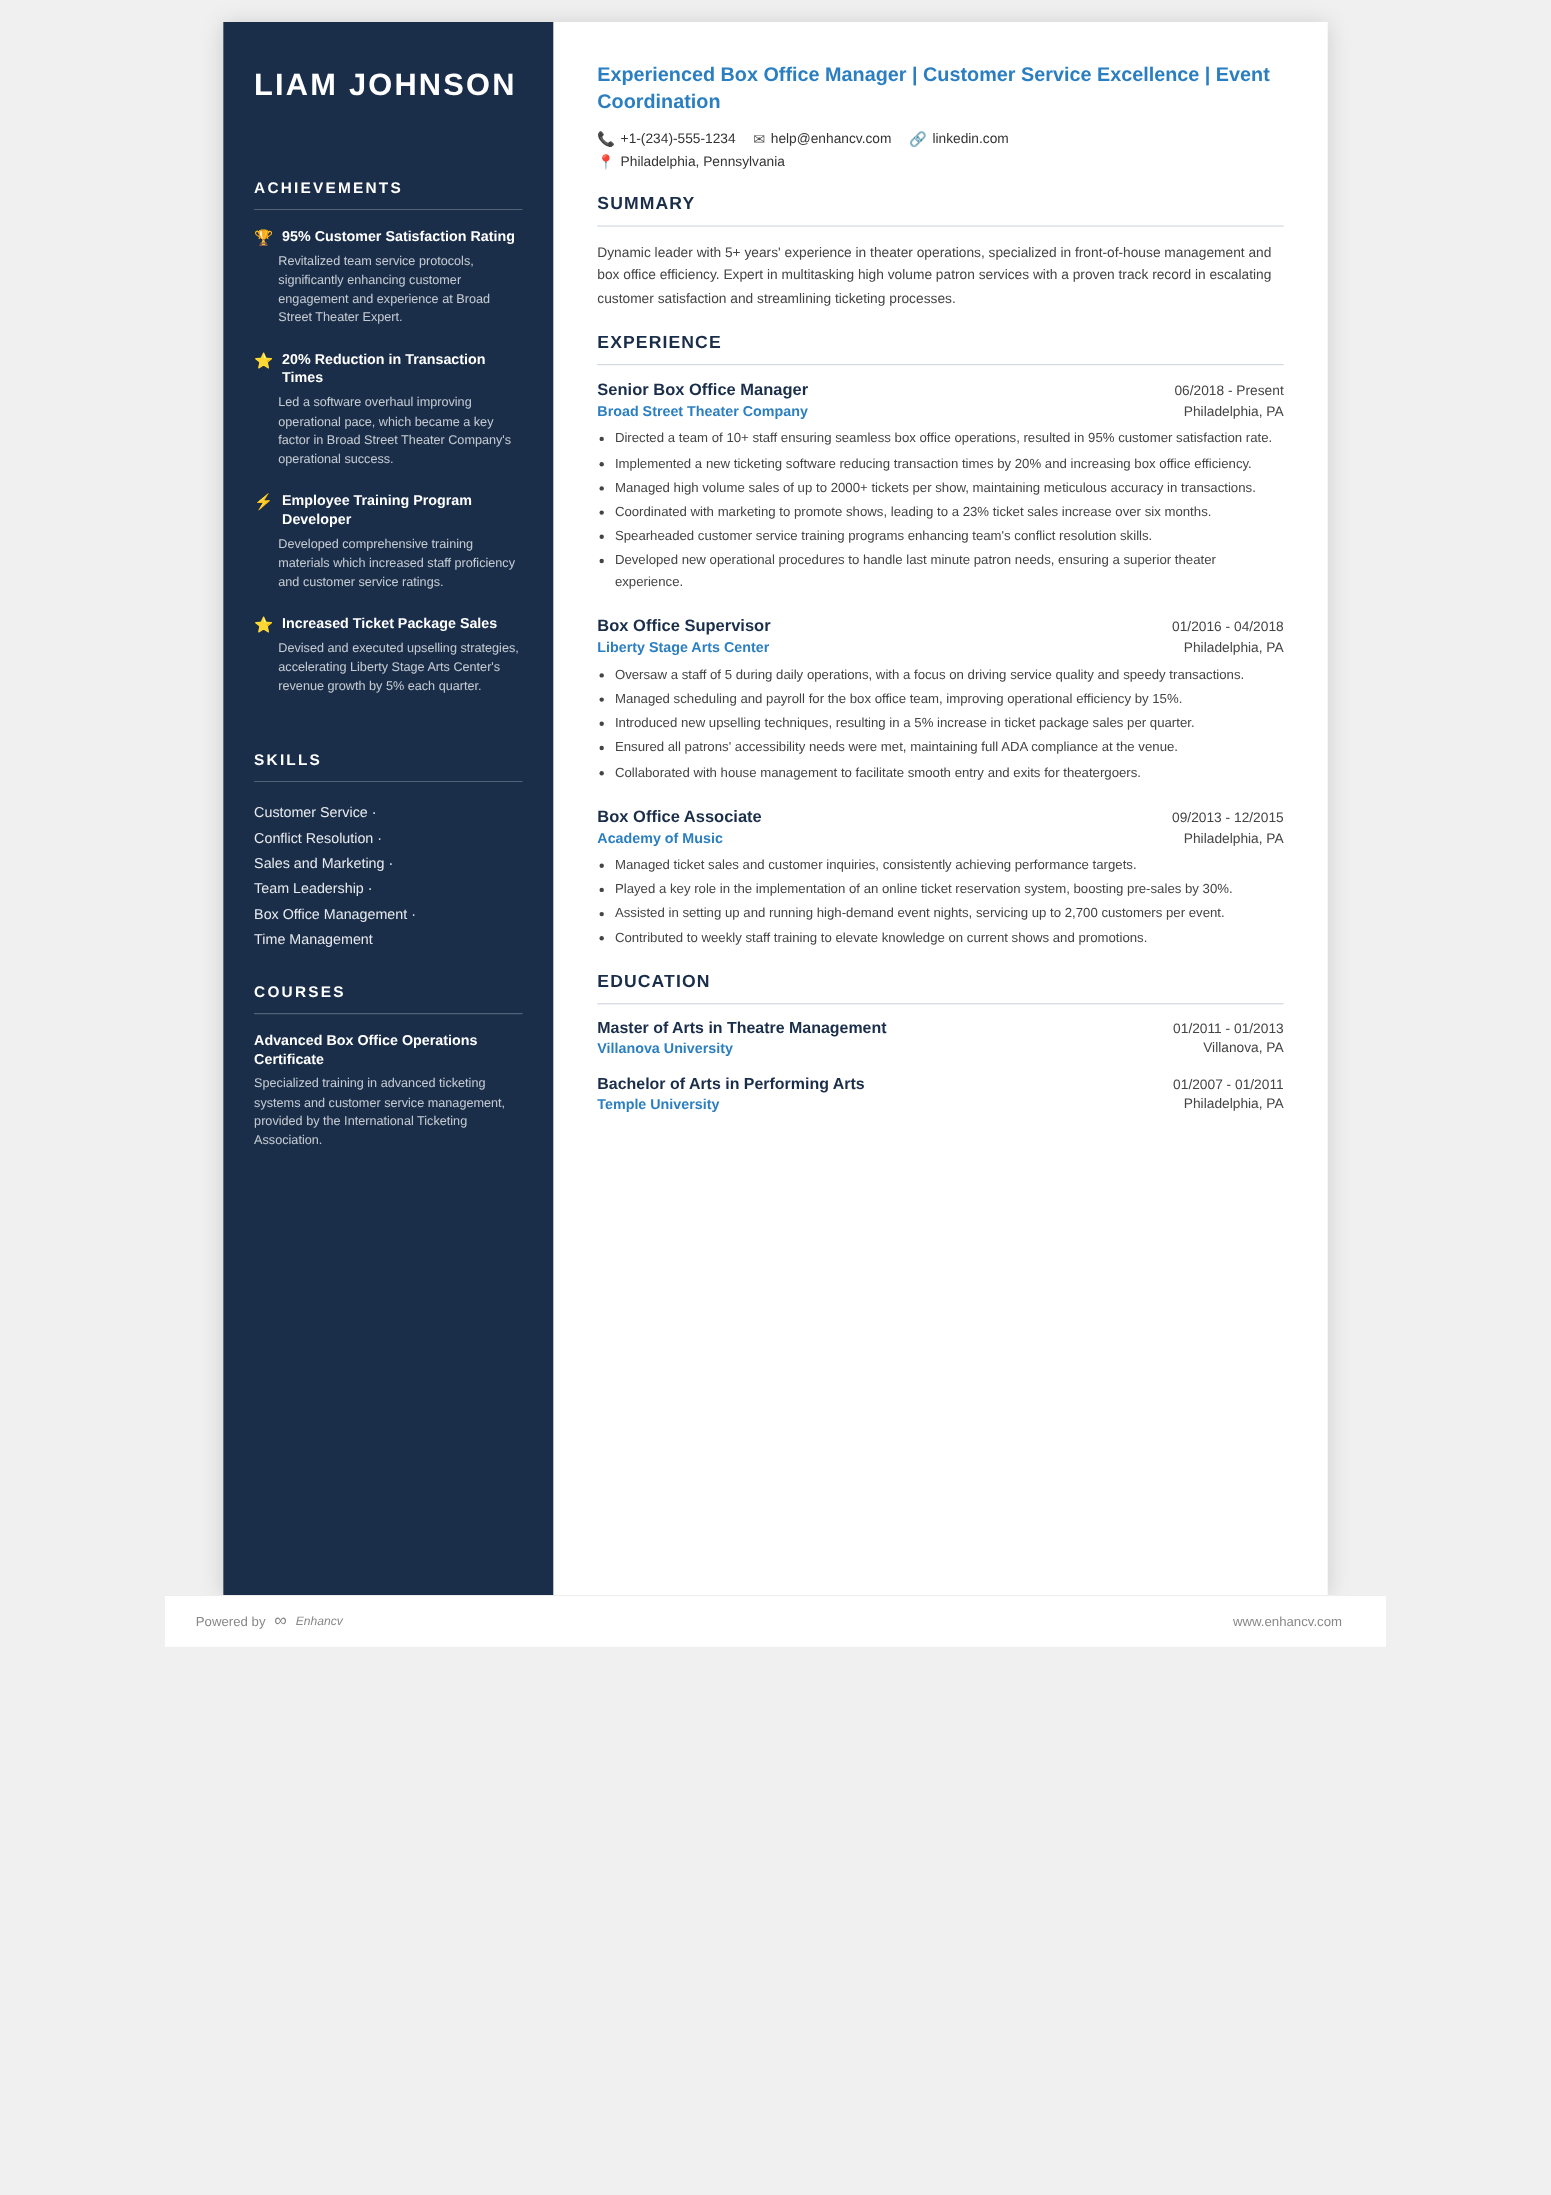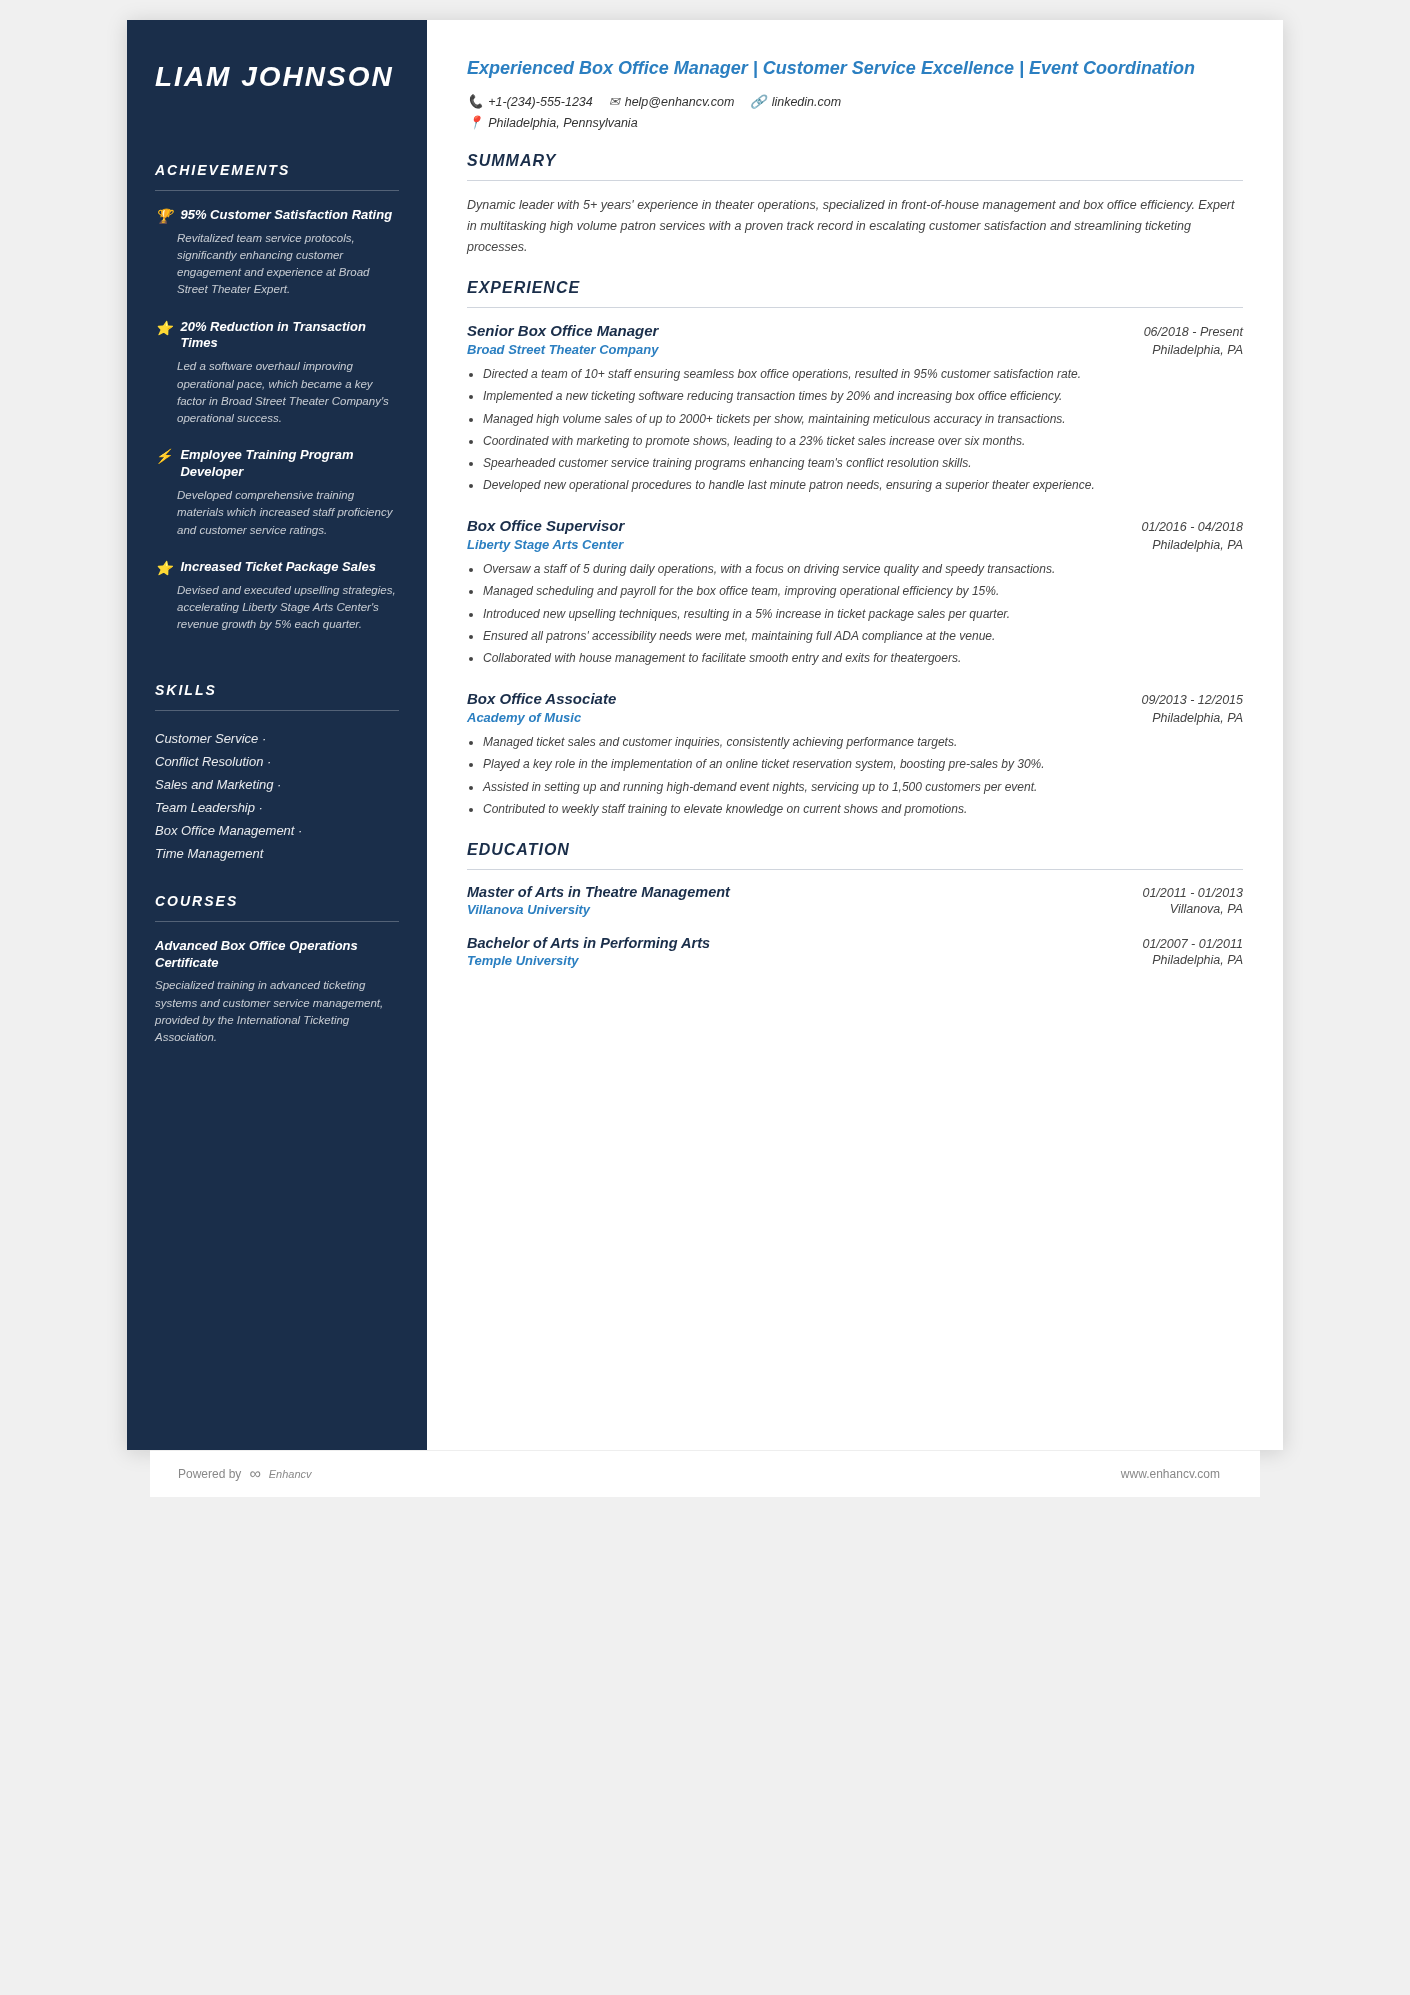--- a/index.html
+++ b/index.html
@@ -6,26 +6,25 @@
     body {
       font-family: 'Arial', sans-serif;
       background: #f0f0f0;
       display: flex;
       justify-content: center;
       align-items: flex-start;
       min-height: 100vh;
       padding: 20px;
     }
     .resume-container {
-      width: 1156px;
+      width: 1004px;
       min-height: 1430px;
       background: white;
       display: flex;
       box-shadow: 0 2px 20px rgba(0,0,0,0.15);
-      font-style: italic;
     }
     
     .sidebar {
       width: 300px;
       min-width: 300px;
       background: #1a2e4a;
       color: white;
       padding: 40px 28px;
       display: flex;
       flex-direction: column;
@@ -402,21 +401,21 @@
           <span class="exp-title">Box Office Associate</span>
           <span class="exp-dates">09/2013 - 12/2015</span>
         </div>
         <div class="exp-company-row">
           <span class="exp-company">Academy of Music</span>
           <span class="exp-location">Philadelphia, PA</span>
         </div>
         <ul class="exp-bullets">
           <li>Managed ticket sales and customer inquiries, consistently achieving performance targets.</li>
           <li>Played a key role in the implementation of an online ticket reservation system, boosting pre-sales by 30%.</li>
-          <li>Assisted in setting up and running high-demand event nights, servicing up to 1,500 customers per event.</li>
+          <li>Assisted in setting up and running high-demand event nights, servicing up to 2,700 customers per event.</li>
           <li>Contributed to weekly staff training to elevate knowledge on current shows and promotions.</li>
         </ul>
       </div>
 
       <div class="main-section-title">EDUCATION</div>
       <hr class="main-divider">
 
       <div class="edu-entry">
         <div class="edu-header-row">
           <span class="edu-degree">Master of Arts in Theatre Management</span>

